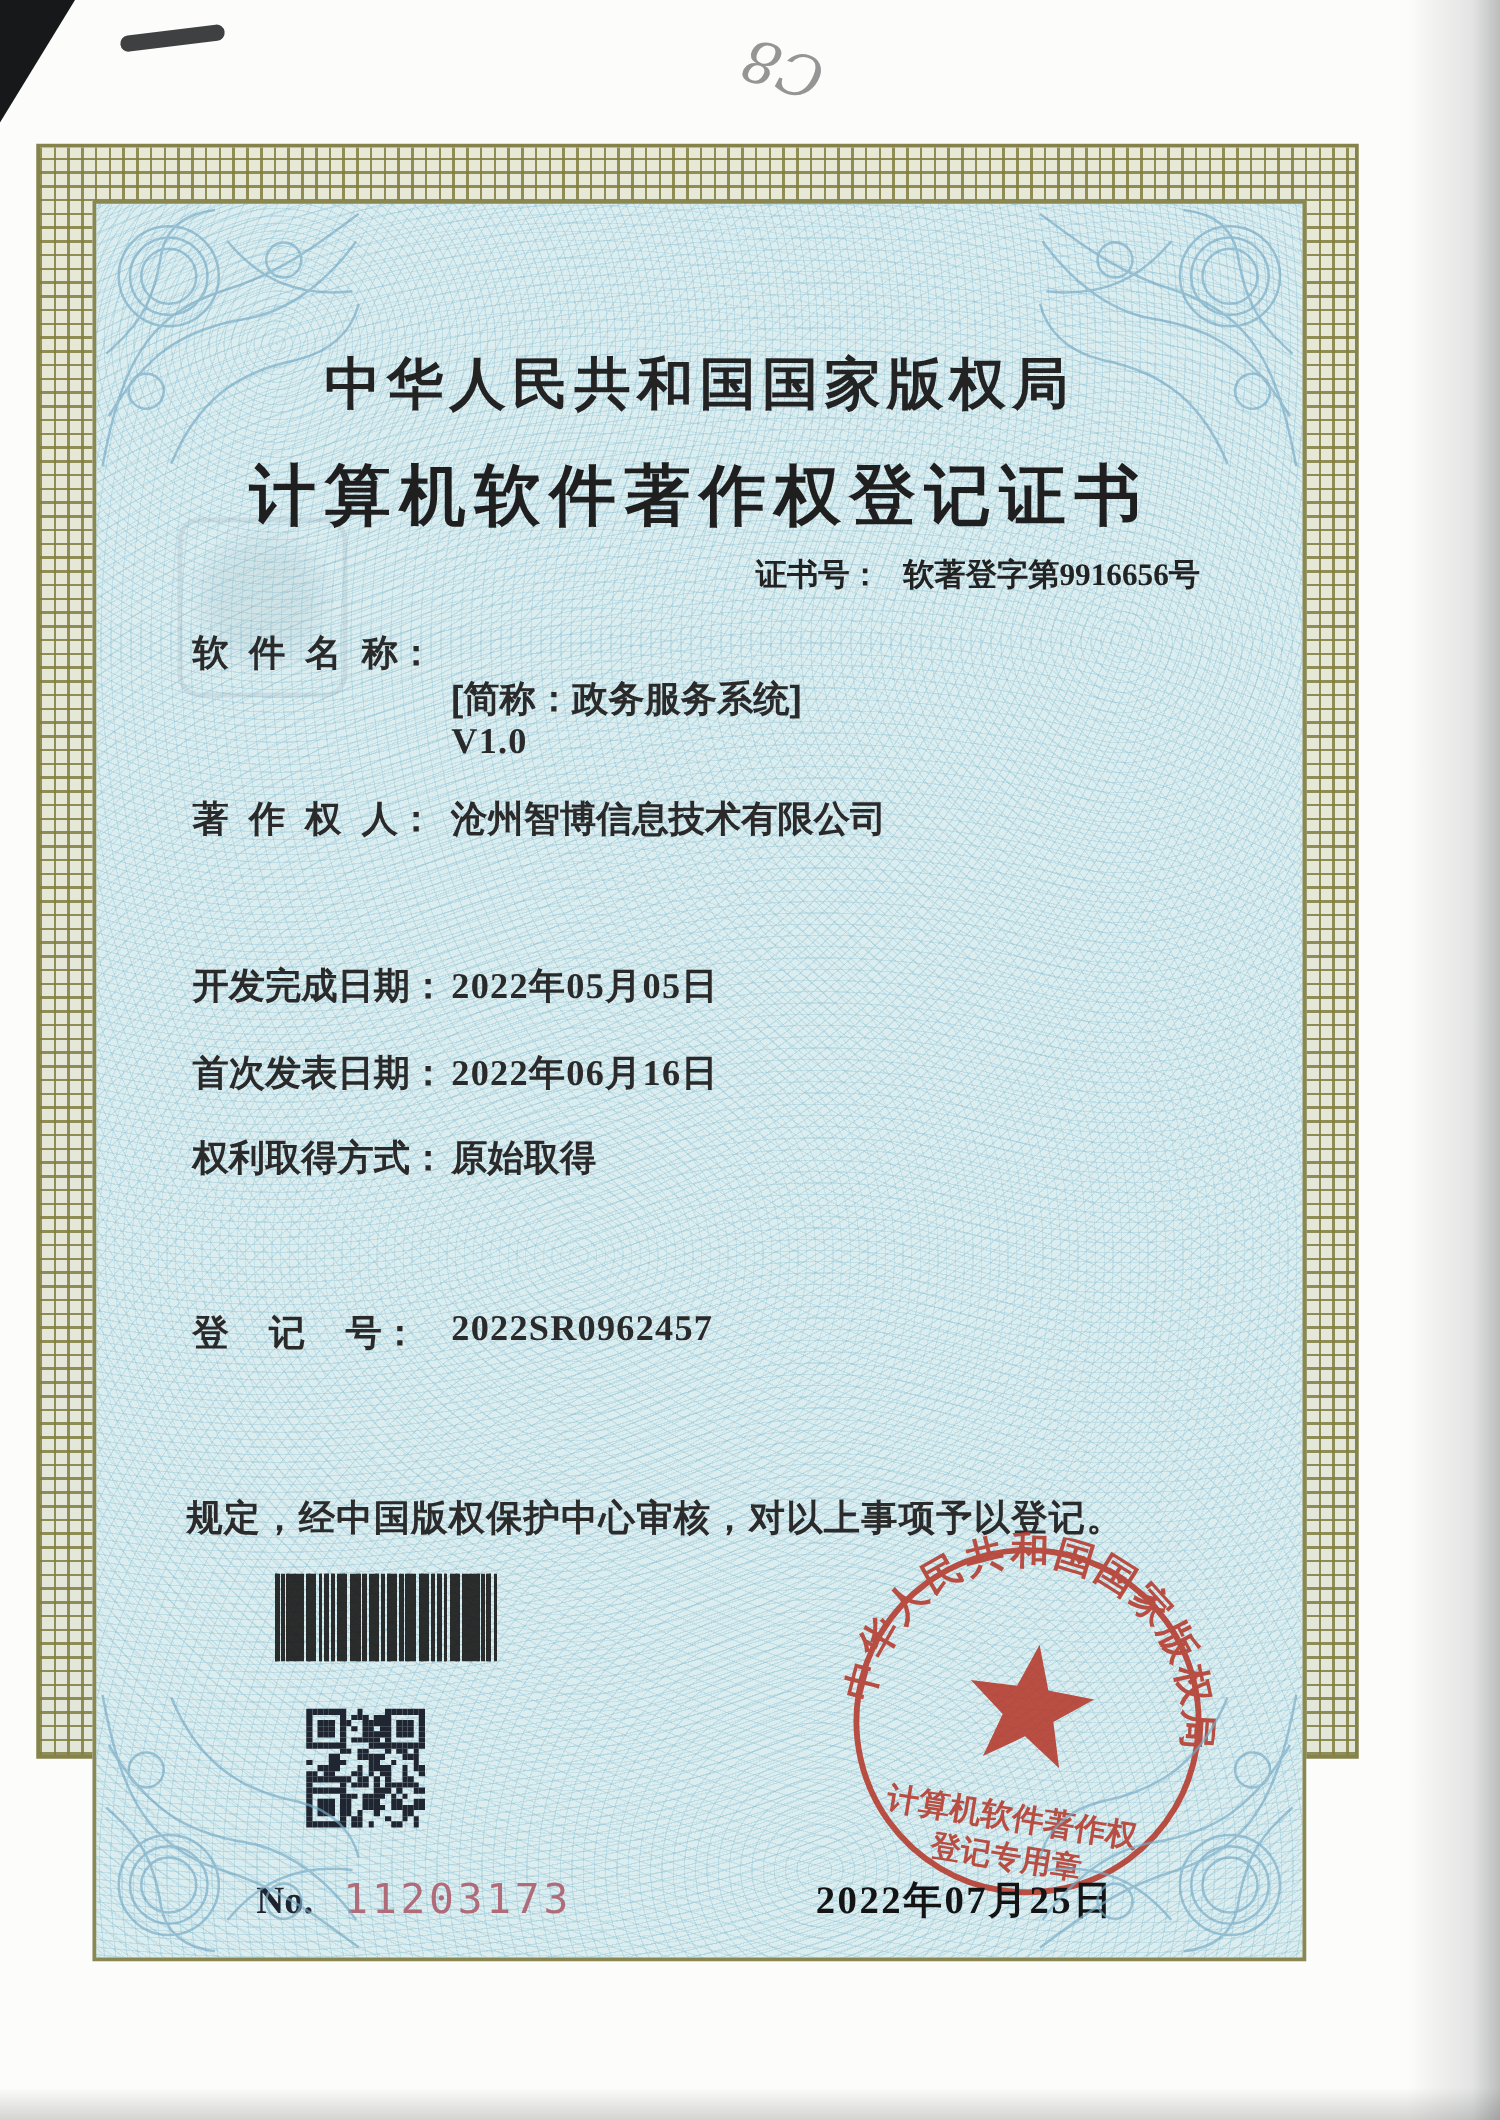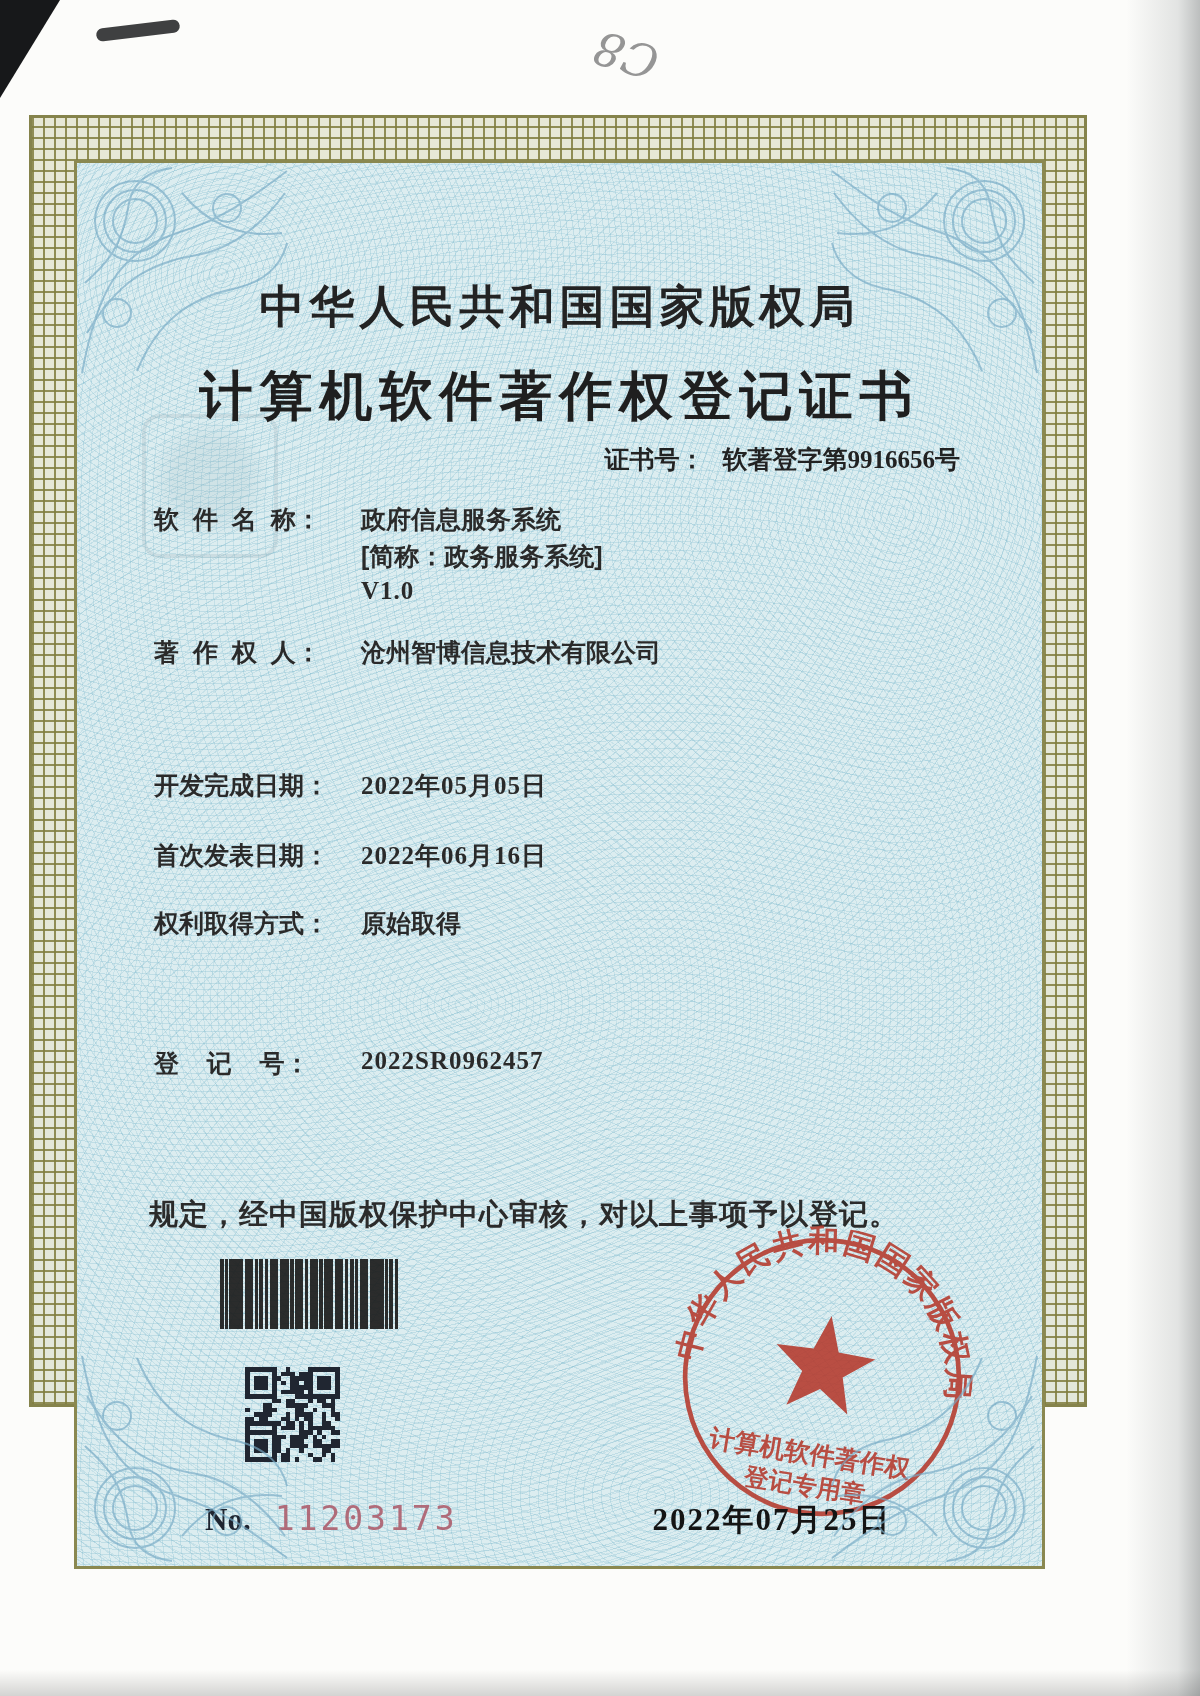--- a/index.html
+++ b/index.html
@@ -45,21 +45,21 @@
   .authority{position:absolute;top:114px;left:0;width:100%;text-align:center;
         font-family:"Liberation Serif","DejaVu Serif",serif;font-weight:700;
         font-size:45px;letter-spacing:5px;color:#232323;}
   .cert-title{position:absolute;top:198px;left:0;width:100%;text-align:center;
         font-family:"Liberation Serif","DejaVu Serif",serif;font-weight:700;
         font-size:53px;letter-spacing:7px;color:#1f1f1f;}
   .certno{position:absolute;top:280px;right:82px;display:flex;gap:18px;
         font-weight:700;font-size:25px;color:#222;}
   .certno .cv{font-family:"Liberation Serif","DejaVu Serif",serif;}
 
-  .row{position:absolute;left:77px;display:flex;font-weight:700;font-size:25px;color:#2a2a2a;}
+  .row{position:absolute;left:77px;display:flex;font-weight:700;font-size:29px;color:#2a2a2a;}
   .row .lab{width:207px;white-space:pre;}
   .row .val{white-space:pre;}
   .row.sub{left:284px;}
   .num{font-family:"Liberation Serif","DejaVu Serif",serif;letter-spacing:1px;}
 
   .stline{position:absolute;font-weight:700;font-size:29px;letter-spacing:1px;color:#2b2b2b;white-space:pre;}
   .st1{left:100px;top:962px;}
   .st2{left:72px;top:1032px;}
 
   
@@ -161,21 +161,20 @@
       <div class="authority">中华人民共和国国家版权局</div>
       <div class="cert-title">计算机软件著作权登记证书</div>
 
       <div class="certno">
         <span>证书号：</span>
         <span class="cv">软著登字第9916656号</span>
       </div>
 
       <div class="row" style="top:340px">
         <span class="lab">软  件  名  称：</span>
-        <span class="val">政府信息服务系统</span>
       </div>
       <div class="row sub" style="top:377px">
         <span class="val">[简称：政务服务系统]</span>
       </div>
       <div class="row sub" style="top:414px">
         <span class="val num">V1.0</span>
       </div>
       <div class="row" style="top:473px">
         <span class="lab">著  作  权  人：</span>
         <span class="val">沧州智博信息技术有限公司</span>

